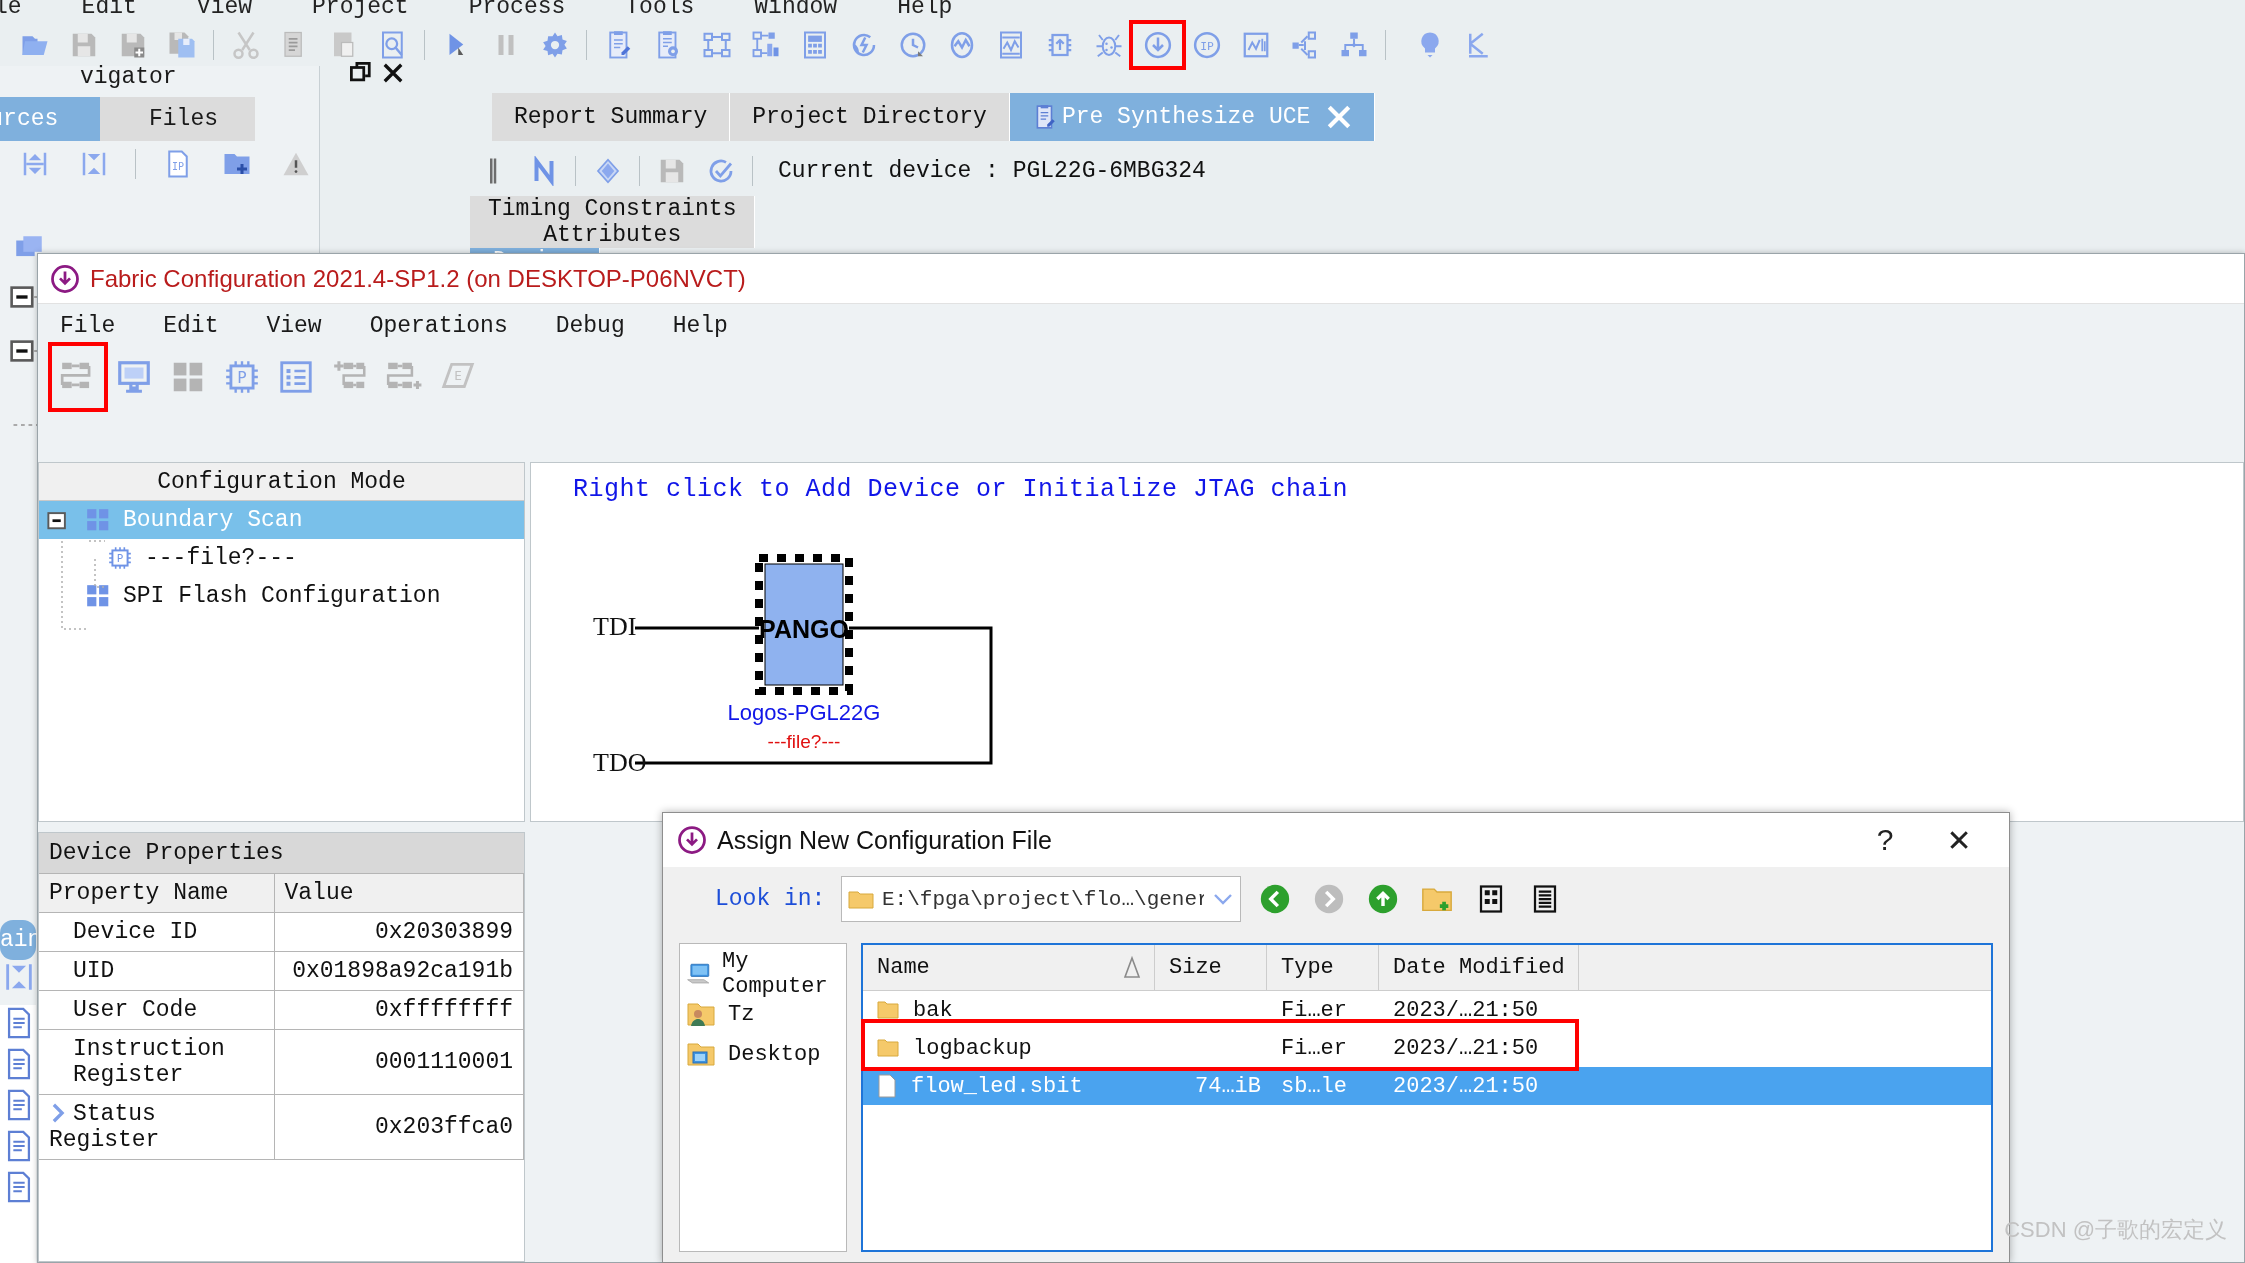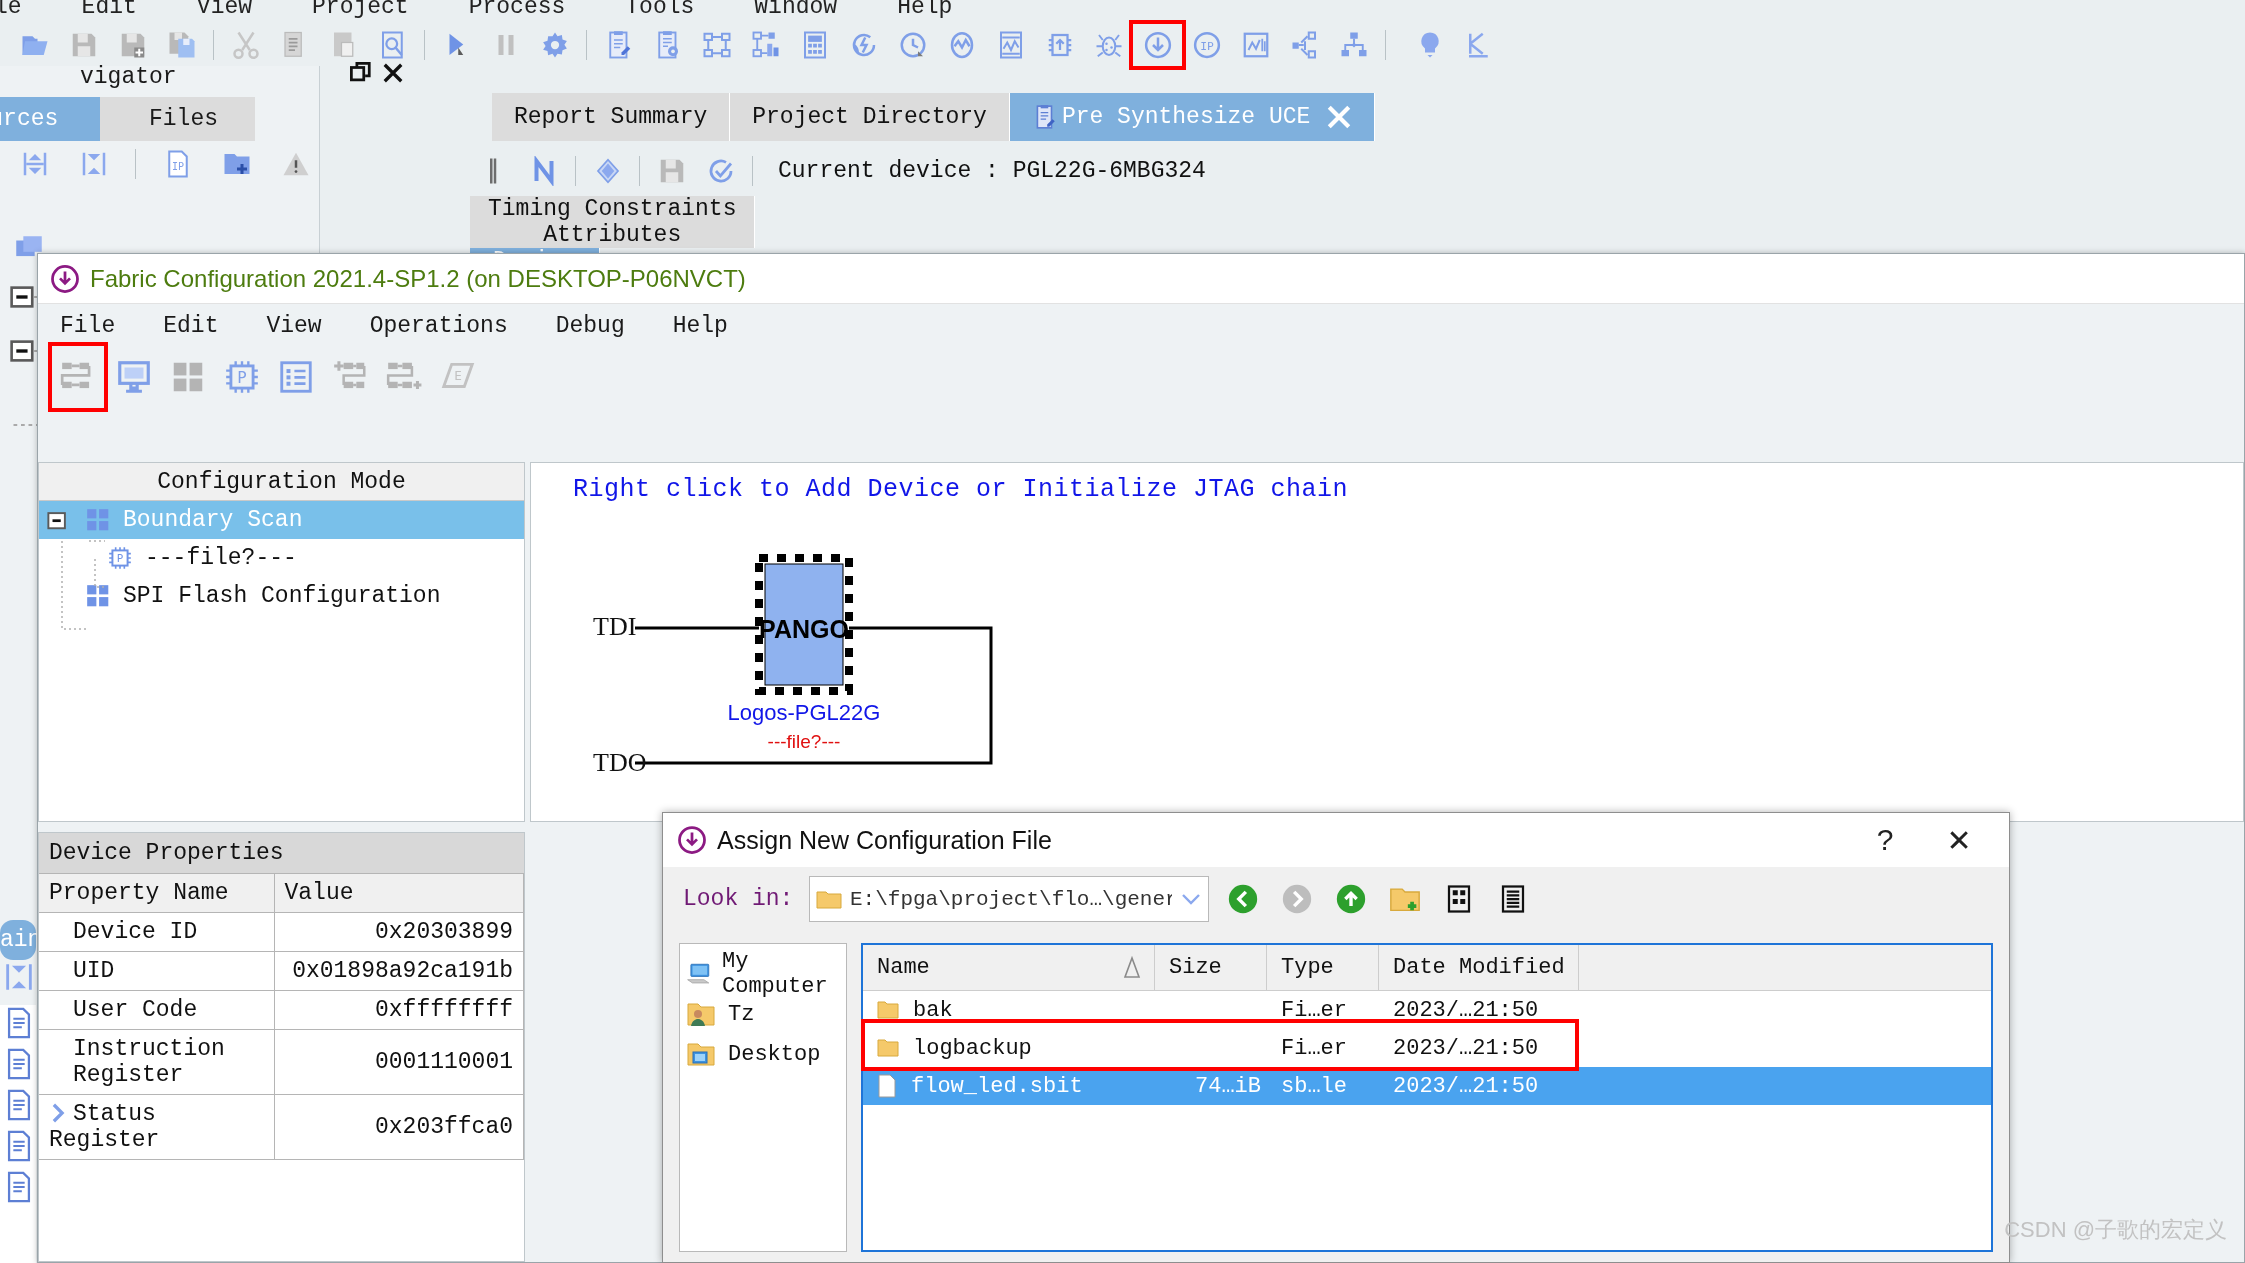--- a/index.html
+++ b/index.html
@@ -61,21 +61,21 @@
   .strip-item { position:absolute; left:6px; width:130px; height:30px; }
 
   
   #fabric {
     position:absolute; left:37px; top:253px; width:2208px; height:1010px;
     background:#eef2f4; border:1px solid #9aa4a9;
     box-shadow:0 0 6px rgba(0,0,0,.25);
   }
   .fab-title {
     height:50px; background:#ffffff; display:flex; align-items:center; padding-left:12px; gap:10px;
-    font-family:"Liberation Sans", sans-serif; font-size:24px; color:#4d7c0f;
+    font-family:"Liberation Sans", sans-serif; font-size:24px; color:#b91c1c;
     border-bottom:1px solid #e2e2e2;
   }
   .fab-menubar { height:44px; display:flex; align-items:center; gap:0px; padding-left:22px; font-size:23px; color:#1a1a1a; background:#eef2f4;}
   .fab-menubar .mi { padding:0 24px; }
   .fab-toolbar { height:58px; display:flex; align-items:center; padding-left:14px; background:#eef2f4; }
   .fab-tb-btn { width:48px; height:48px; display:flex; align-items:center; justify-content:center; margin-right:6px; }
 
   
   .cfg-panel { position:absolute; left:0px; top:208px; width:487px; height:360px; background:#ffffff; border:1px solid #bfc7cb; }
   .cfg-header { height:38px; background:#f0f0f0; border-bottom:1px solid #c9c9c9; display:flex; align-items:center; justify-content:center; font-size:23px; color:#111; }
@@ -101,21 +101,21 @@
     position:absolute; left:662px; top:812px; width:1348px; height:451px;
     background:#f0f0f0; border:1px solid #8e8e8e;
     box-shadow:0 0 8px rgba(0,0,0,.3);
   }
   .dlg-title { height:54px; background:#ffffff; display:flex; align-items:center; padding:0 14px; gap:10px;
     font-family:"Liberation Sans", sans-serif; font-size:25px; color:#111; }
   .dlg-title .spacer{flex:1;}
   .dlg-btn { width:44px; height:40px; display:flex; align-items:center; justify-content:center; font-size:30px; color:#222; }
 
   .lookin-row { height:64px; display:flex; align-items:center; padding:0 0 0 20px; gap:14px; }
-  .lookin-lbl { font-size:23px; color:#701a75; width:112px; }
+  .lookin-lbl { font-size:23px; color:#1d4ed8; width:112px;margin-left:32px; }
   .combo { width:400px; height:46px; background:#fff; border:1px solid #b9b9b9; display:flex; align-items:center; padding:0 6px; gap:8px; }
   .combo-text { flex:1; font-size:21px; color:#333; white-space:nowrap; overflow:hidden; }
   .nav-ico { width:40px; height:40px; display:flex; align-items:center; justify-content:center; }
 
   .dlg-body { position:absolute; left:16px; top:130px; right:16px; bottom:10px; display:flex; gap:14px; }
   .places { width:168px; background:#fff; border:1px solid #b9b9b9; padding:10px 6px; }
   .place { height:40px; display:flex; align-items:center; gap:10px; font-size:22px; color:#111; }
   .filelist { flex:1; background:#fff; border:2px solid #1e74d8; position:relative; }
   .fl-head { display:flex; height:46px; background:#f0f0f0; border-bottom:1px solid #cdcdcd; }
   .fl-th { display:flex; align-items:center; font-size:22px; color:#111; border-right:1px solid #cdcdcd; padding-left:14px; position:relative;}

